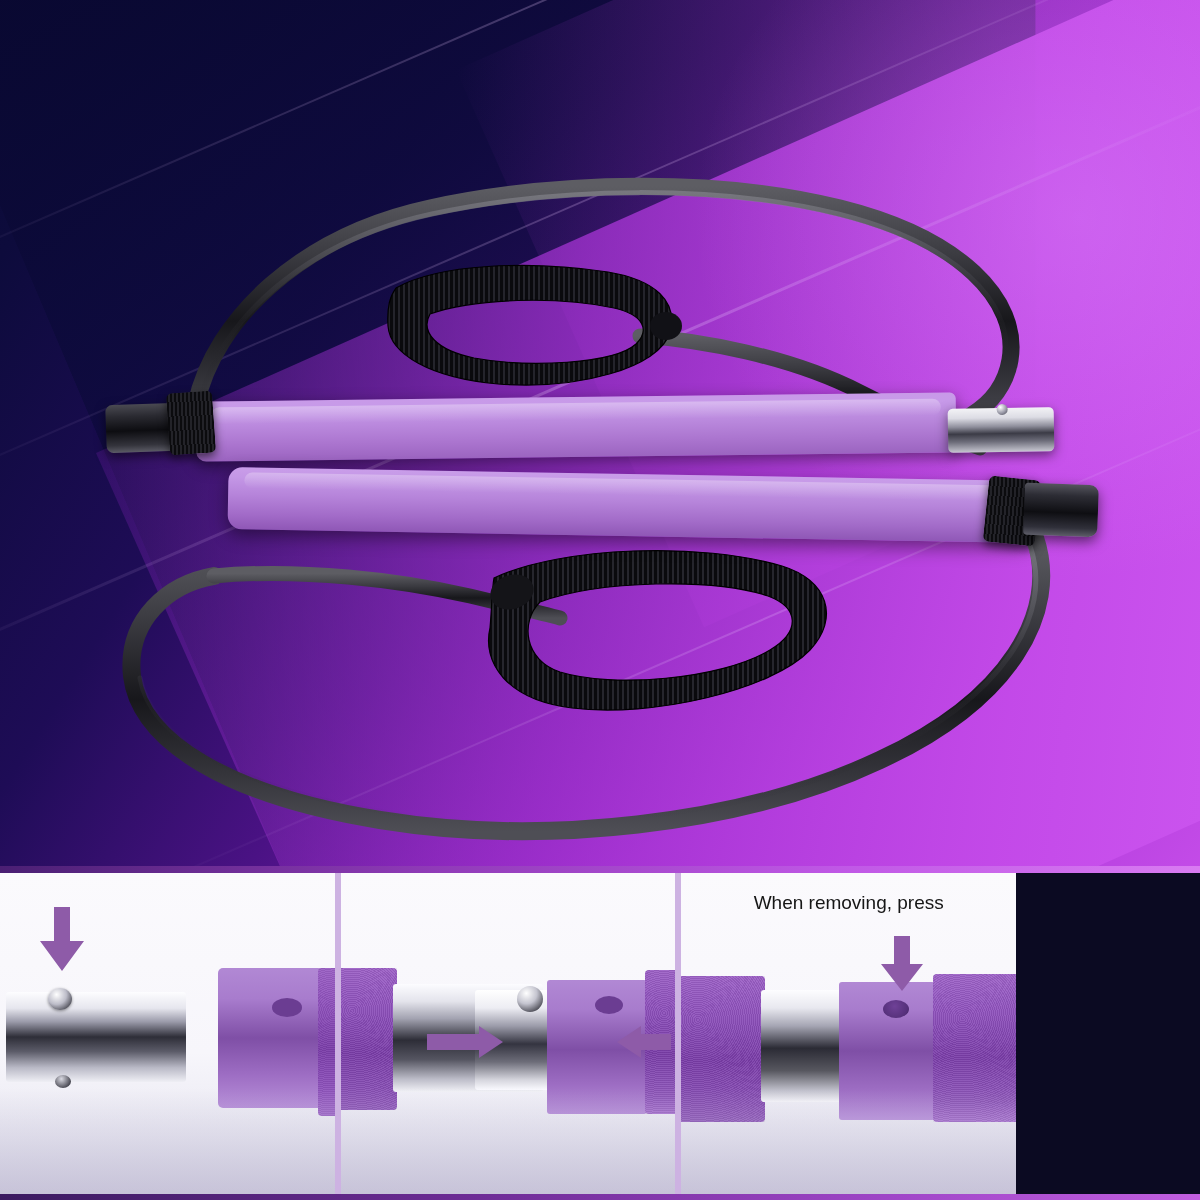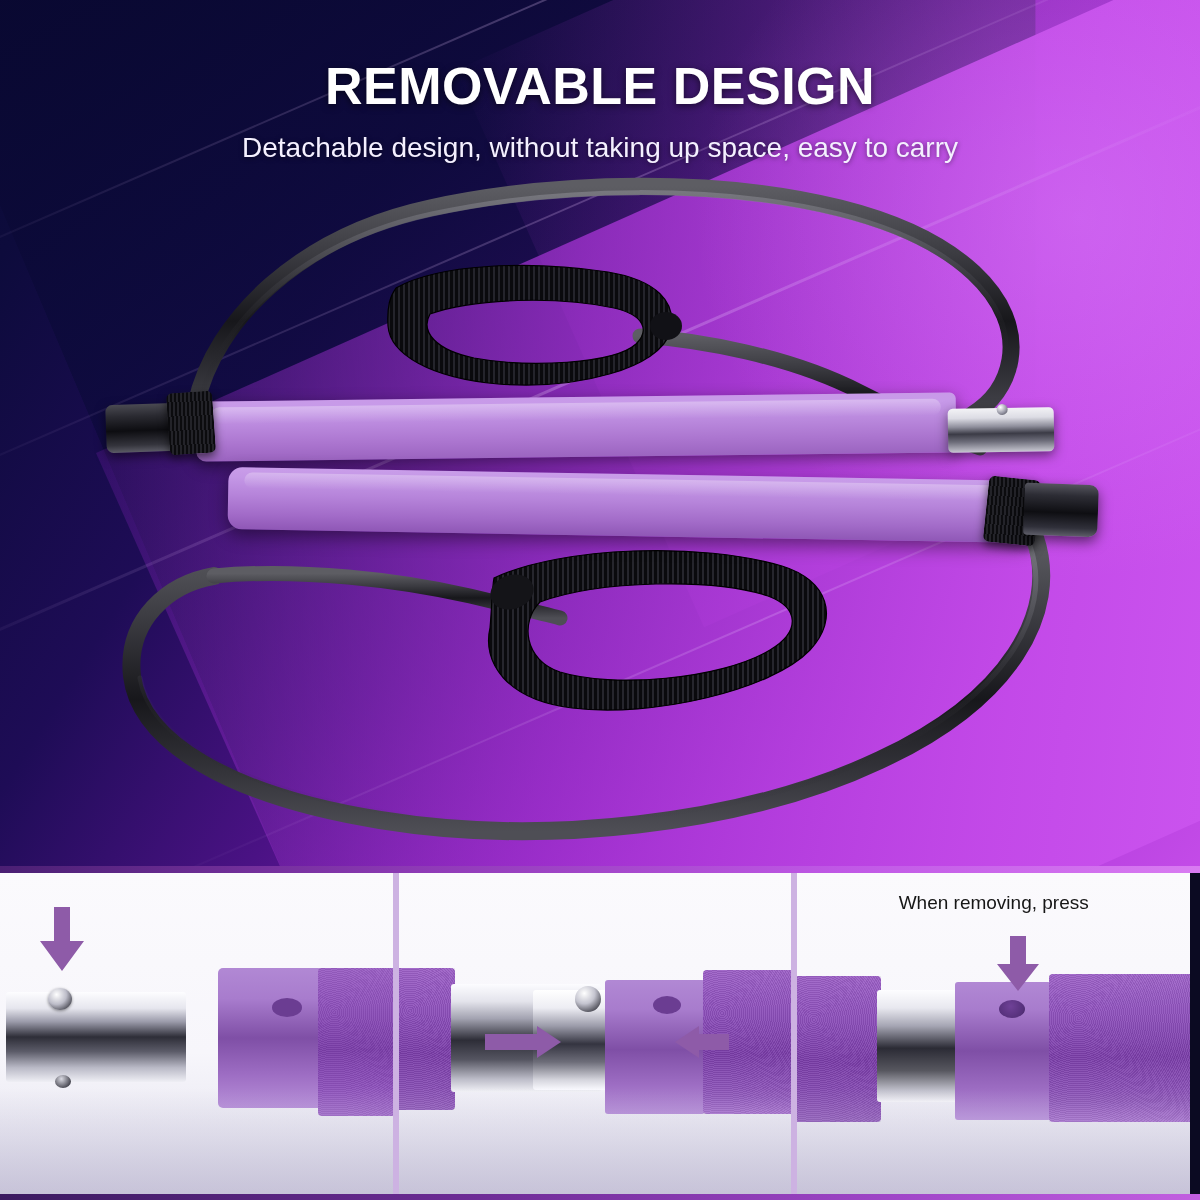--- a/index.html
+++ b/index.html
@@ -148,21 +148,21 @@
   }
   .collar-a { left:168px; top:392px; width:46px; height:62px; transform:rotate(-4deg); }
   .collar-b { left:986px; top:478px; width:52px; height:66px; transform:rotate(6deg); }
 
   
   .strap { position:absolute; }
   .strap svg { display:block; }
 
   
   .panels {
-    position:absolute; left:0; top:872px; width:1190px; height:328px;
+    position:absolute; left:0; top:872px; width:1016px; height:328px;
     display:flex; background:#a16207;
   }
   .panel {
     position:relative; flex:1; overflow:hidden;
     background:linear-gradient(180deg,#fbfafd 0%,#f7f6fb 55%,#e9e8f2 82%,#dddbea 100%);
     border-right:6px solid #cdb2e2;
   }
   .panel:last-child { border-right:none; }
   .panel-shadow {
     position:absolute; left:0; bottom:0; width:100%; height:34%;
@@ -297,24 +297,20 @@
     <div class="hero-bg"></div>
     <div class="wedge-dark"></div>
     <div class="wedge-bright2"></div>
     <div class="wedge-bright"></div>
     <div class="glow"></div>
     <div class="streak s1"></div>
     <div class="streak s2"></div>
     <div class="streak s3"></div>
     <div class="streak s4"></div>
 
-    <div class="headline-wrap">
-      <div class="headline">REMOVABLE DESIGN</div>
-      <div class="subhead">Detachable design,  without taking up space, easy to carry</div>
-    </div>
 
     <div class="product">
 
       <svg class="tubes" viewBox="0 0 1200 872">
         <defs>
           <linearGradient id="tubeG" x1="0" y1="0" x2="0" y2="1">
             <stop offset="0%" stop-color="#5d5d63"></stop>
             <stop offset="28%" stop-color="#3b3b41"></stop>
             <stop offset="55%" stop-color="#17171b"></stop>
             <stop offset="80%" stop-color="#34343a"></stop>

